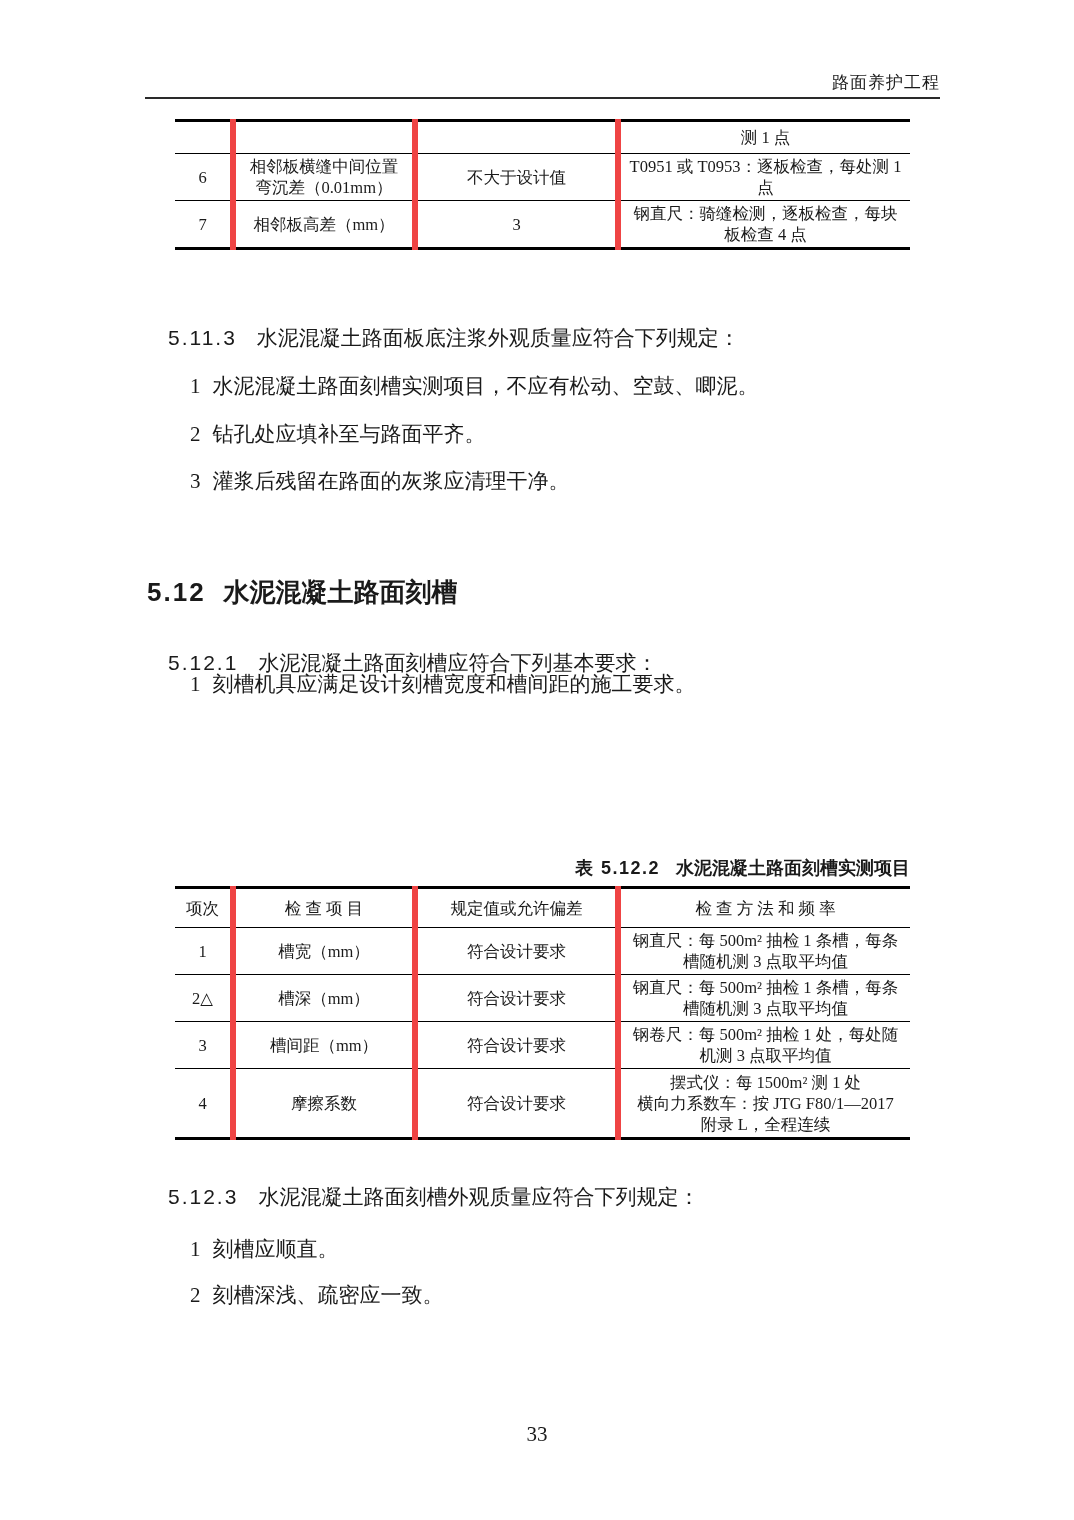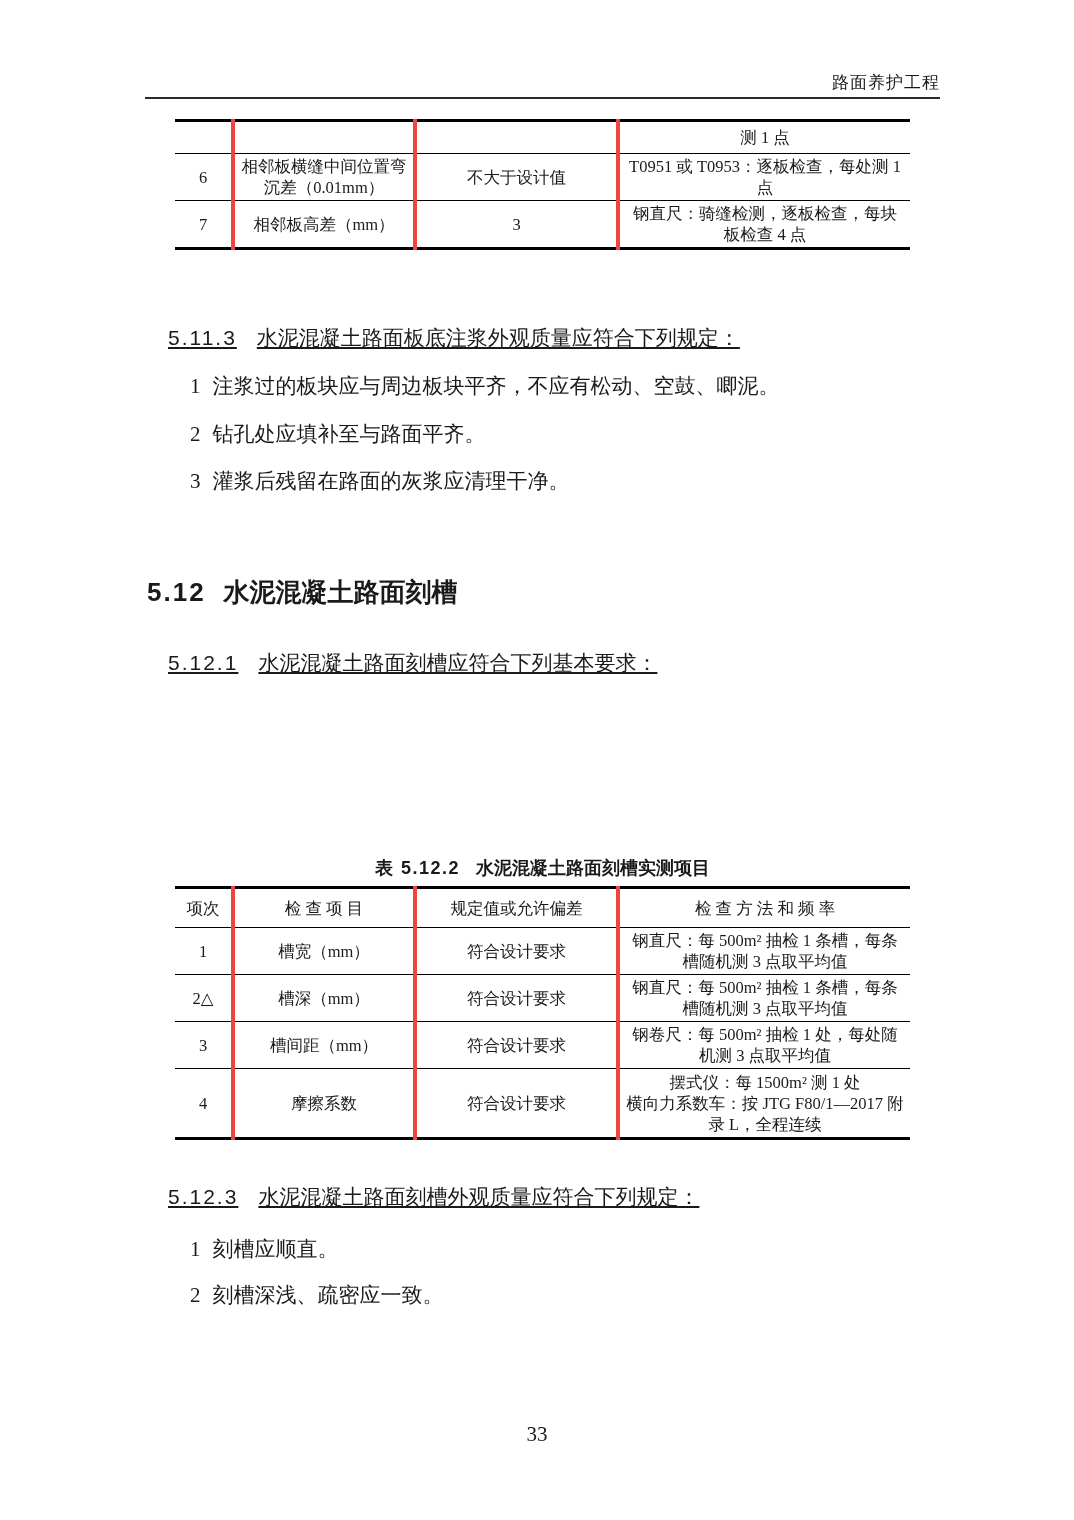--- a/index.html
+++ b/index.html
@@ -36,33 +36,32 @@
     border-bottom: 3px solid #000;
     font-size: 16.5px;
     line-height: 21px;
   }
   table.doc-table td {
     vertical-align: middle;
     text-align: center;
     padding: 2px 6px;
     overflow: hidden;
   }
-  table.doc-table td + td { border-left: 4px solid #ef4444; }
+  table.doc-table td + td { border-left: 6px solid #ef4444; }
   table.doc-table tr + tr td { border-top: 1px solid #000; }
   td.method-cell { text-align: left; padding: 2px 8px 2px 10px; }
   td.method-center { text-align: center; }
   td.item-cell { padding: 2px 14px; }
 
   
   .clause {
     left: 168px;
     font-size: 21px;
     line-height: 26px;
     white-space: nowrap;
-    text-decoration: underline;
   }
   .clause-num {
     font-family: "Liberation Sans", "DejaVu Sans", sans-serif;
     letter-spacing: 2px;
     margin-right: 20px;
   }
   .item {
     left: 190px;
     font-size: 21px;
     line-height: 26px;
@@ -74,21 +73,21 @@
     left: 147px;
     font-family: "Liberation Sans", "DejaVu Sans", sans-serif;
     font-weight: 700;
     font-size: 26px;
     white-space: nowrap;
   }
   .section-heading .clause-num { margin-right: 18px; letter-spacing: 2px; }
 
   .table-caption {
     left: 175px; width: 735px;
-    text-align: center;
+    text-align: right;
     font-family: "Liberation Sans", "DejaVu Sans", sans-serif;
     font-weight: 700;
     font-size: 18px;
     white-space: nowrap;
   }
   .caption-label { letter-spacing: 1.5px; margin-right: 16px; }
 
   .footer-page {
     left: 0; top: 1422px; width: 100%;
     text-align: center;
@@ -130,35 +129,38 @@
       <td>3</td>
       <td class="method-cell method-center">钢直尺：骑缝检测，逐板检查，每块板检查 4 点</td>
     </tr>
   </tbody>
     </table>
 
   <div class="abs clause" style="top:325px">
     <span class="clause-num">5.11.3</span><span>水泥混凝土路面板底注浆外观质量应符合下列规定：</span>
   </div>
   <div class="abs item" style="top:373px">
-    <span class="item-num">1</span><span>注浆过的板块应与周边板块平齐，不应有松动、空鼓、唧泥。</span>
+    <span class="item-num">1</span><span>水泥混凝土路面刻槽实测项目，不应有松动、空鼓、唧泥。</span>
   </div>
   <div class="abs item" style="top:421px">
     <span class="item-num">2</span><span>钻孔处应填补至与路面平齐。</span>
   </div>
   <div class="abs item" style="top:468px">
     <span class="item-num">3</span><span>灌浆后残留在路面的灰浆应清理干净。</span>
   </div>
 
   <div class="abs section-heading" style="top:575px">
     <span class="clause-num">5.12</span><span>水泥混凝土路面刻槽</span>
   </div>
 
   <div class="abs clause" style="top:650px">
     <span class="clause-num">5.12.1</span><span>水泥混凝土路面刻槽应符合下列基本要求：</span>
+  </div>
+  <div class="abs item" style="top:671px">
+    <span class="item-num">1</span><span>刻槽机具应满足设计刻槽宽度和槽间距的施工要求。</span>
   </div>
 
 
   <div class="abs table-caption" style="top:856px">
     <span class="caption-label">表 5.12.2</span><span>水泥混凝土路面刻槽实测项目</span>
   </div>
 
   <table class="doc-table abs" style="left:175px; top:886px;">
     <colgroup>
         <col style="width:58px">

